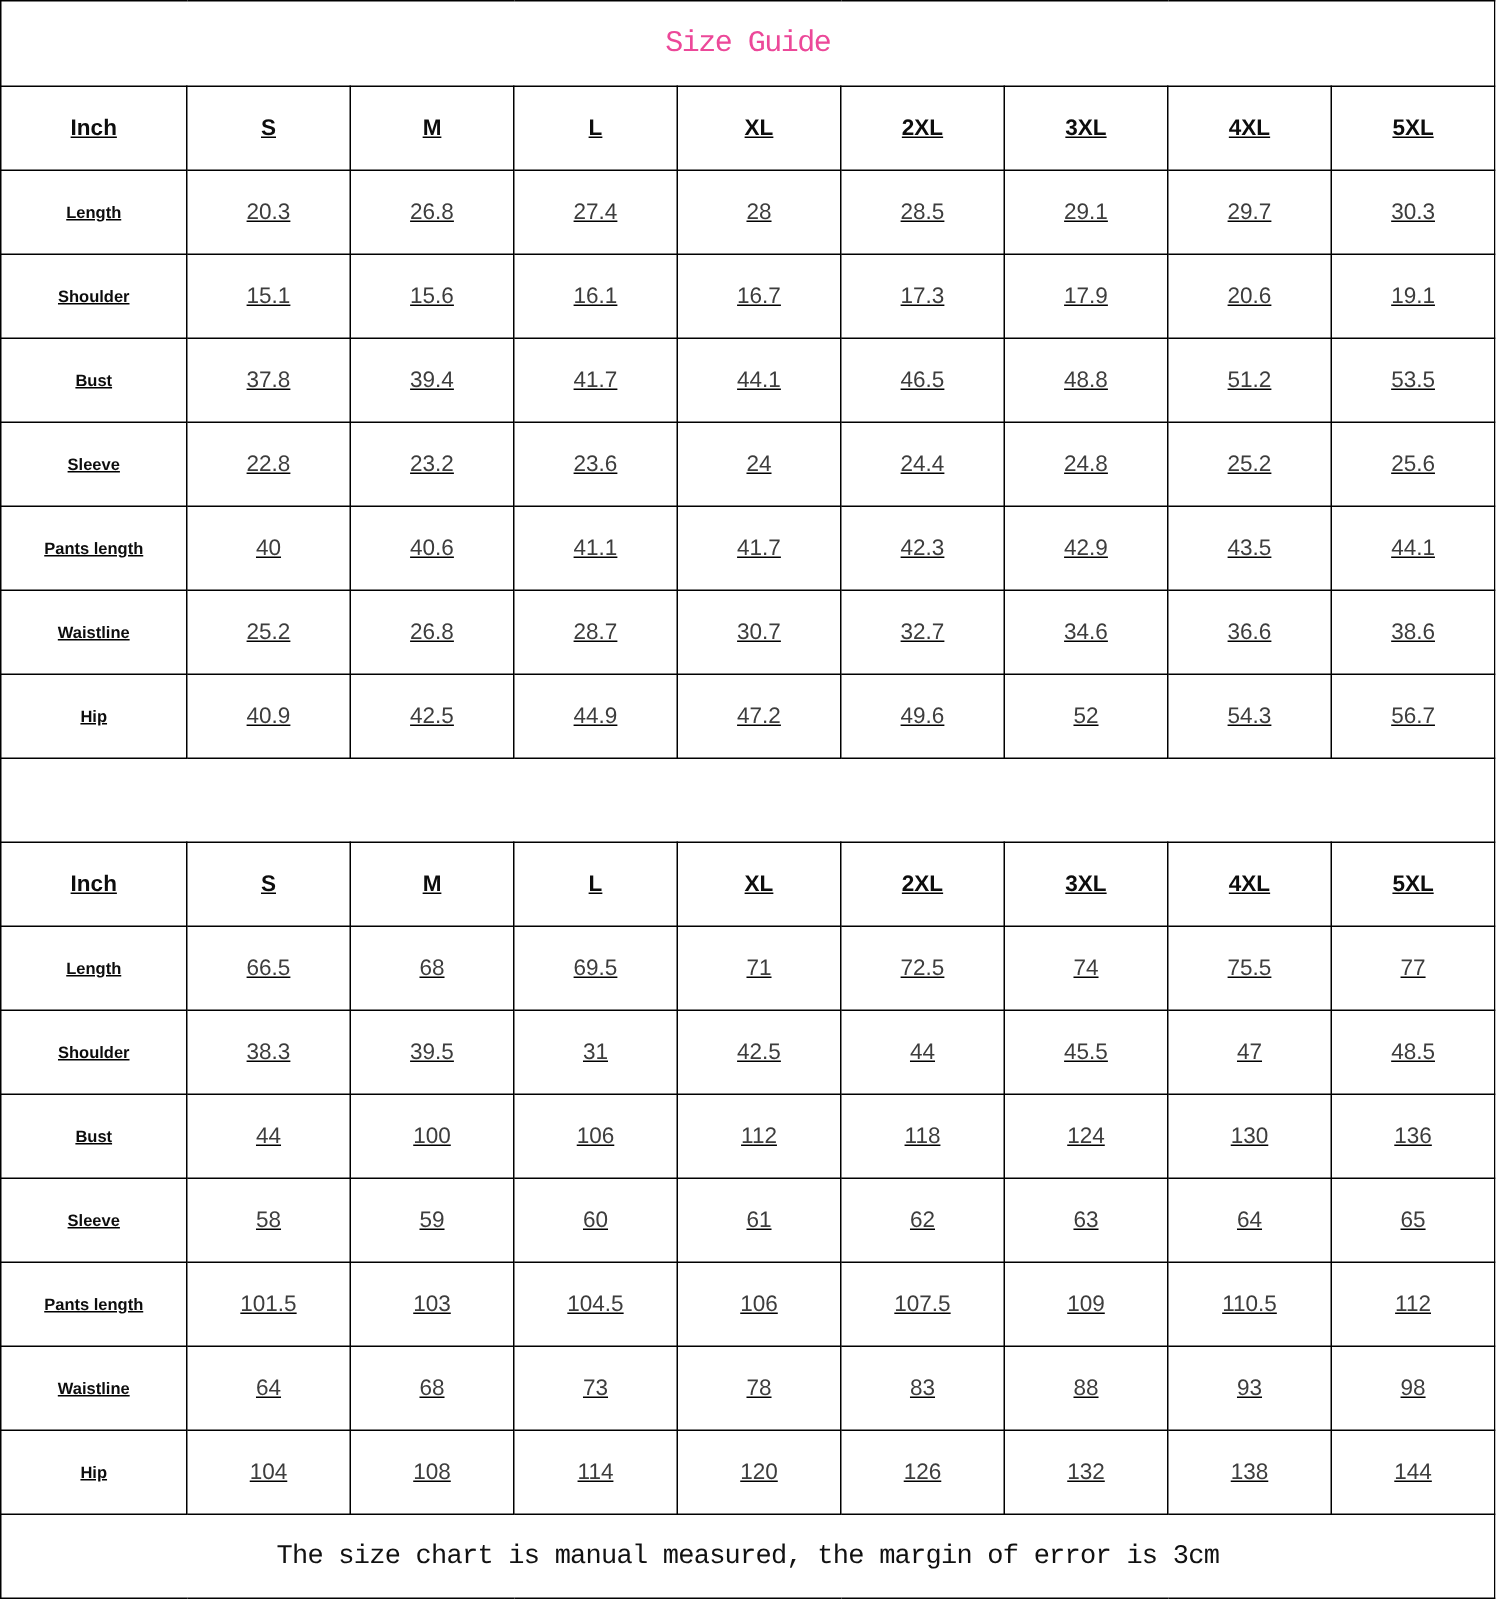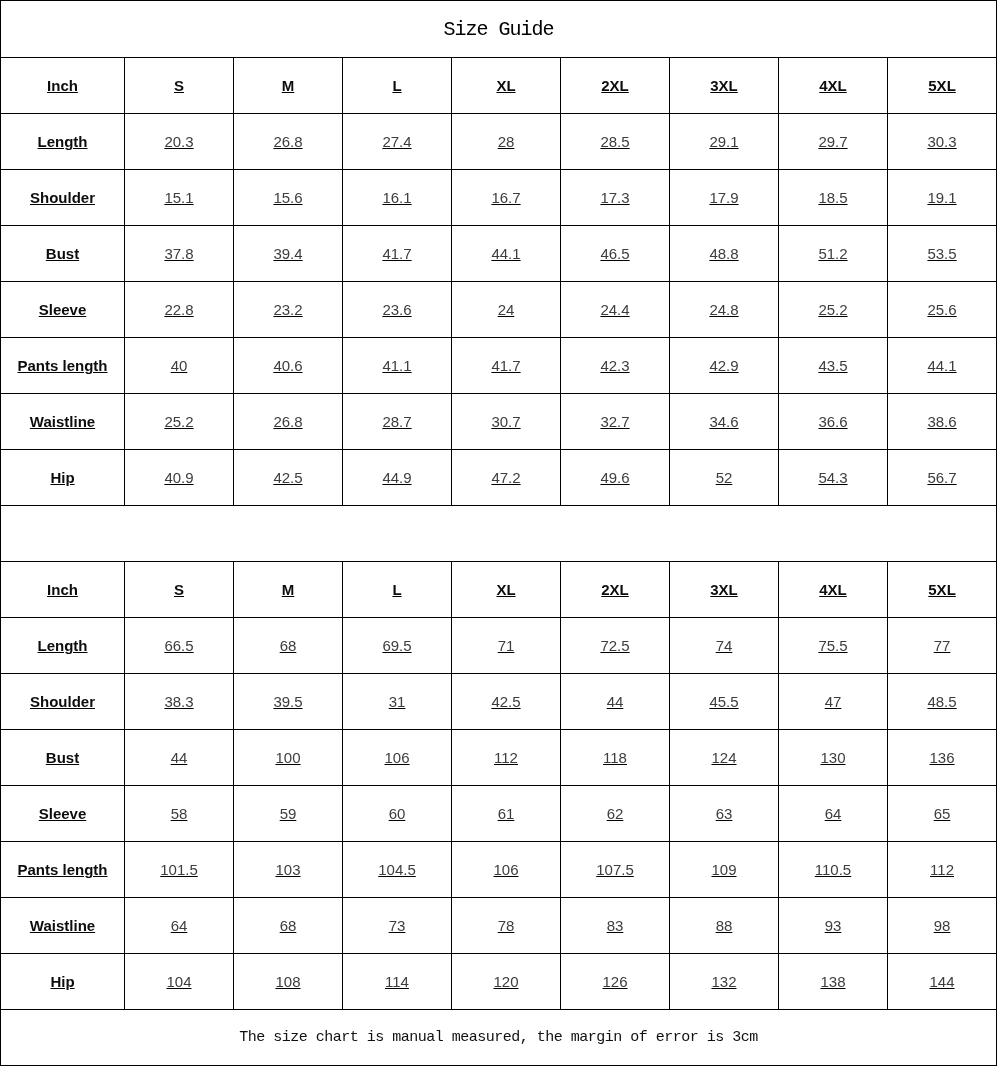--- a/index.html
+++ b/index.html
@@ -23,48 +23,48 @@
     text-align: center;
     vertical-align: middle;
     padding: 0;
     overflow: hidden;
   }
   tr.title-row td {
     height: 56px;
     font-family: "Liberation Mono", "DejaVu Sans Mono", monospace;
     font-size: 20px;
     letter-spacing: -1px;
-    color: #000000;
+    color: #ec4899;
   }
   tr.grid-row {
     height: 56px;
     text-decoration: underline;
   }
   td.hdr {
     font-weight: bold;
     font-size: 15px;
     color: #0d0d0d;
   }
   td.lbl {
     font-weight: bold;
-    font-size: 15px;
+    font-size: 11px;
     color: #0d0d0d;
   }
   td.val {
     font-size: 15px;
     font-weight: normal;
     color: #3d3d3d;
   }
   tr.spacer-row td {
     height: 55px;
   }
   tr.footer-row td {
     height: 55px;
     font-family: "Liberation Mono", "DejaVu Sans Mono", monospace;
-    font-size: 15px;
+    font-size: 18px;
     letter-spacing: -0.5px;
     color: #111111;
   }
 </style>
 </head>
 <body>
 
 <table class="size-guide">
   <colgroup>
     <col style="width:124px">
@@ -108,21 +108,21 @@
         <td class="val">30.3</td>
       </tr>
       <tr class="grid-row">
         <td class="lbl">Shoulder</td>
         <td class="val">15.1</td>
         <td class="val">15.6</td>
         <td class="val">16.1</td>
         <td class="val">16.7</td>
         <td class="val">17.3</td>
         <td class="val">17.9</td>
-        <td class="val">18.5</td>
+        <td class="val">20.6</td>
         <td class="val">19.1</td>
       </tr>
       <tr class="grid-row">
         <td class="lbl">Bust</td>
         <td class="val">37.8</td>
         <td class="val">39.4</td>
         <td class="val">41.7</td>
         <td class="val">44.1</td>
         <td class="val">46.5</td>
         <td class="val">48.8</td>

